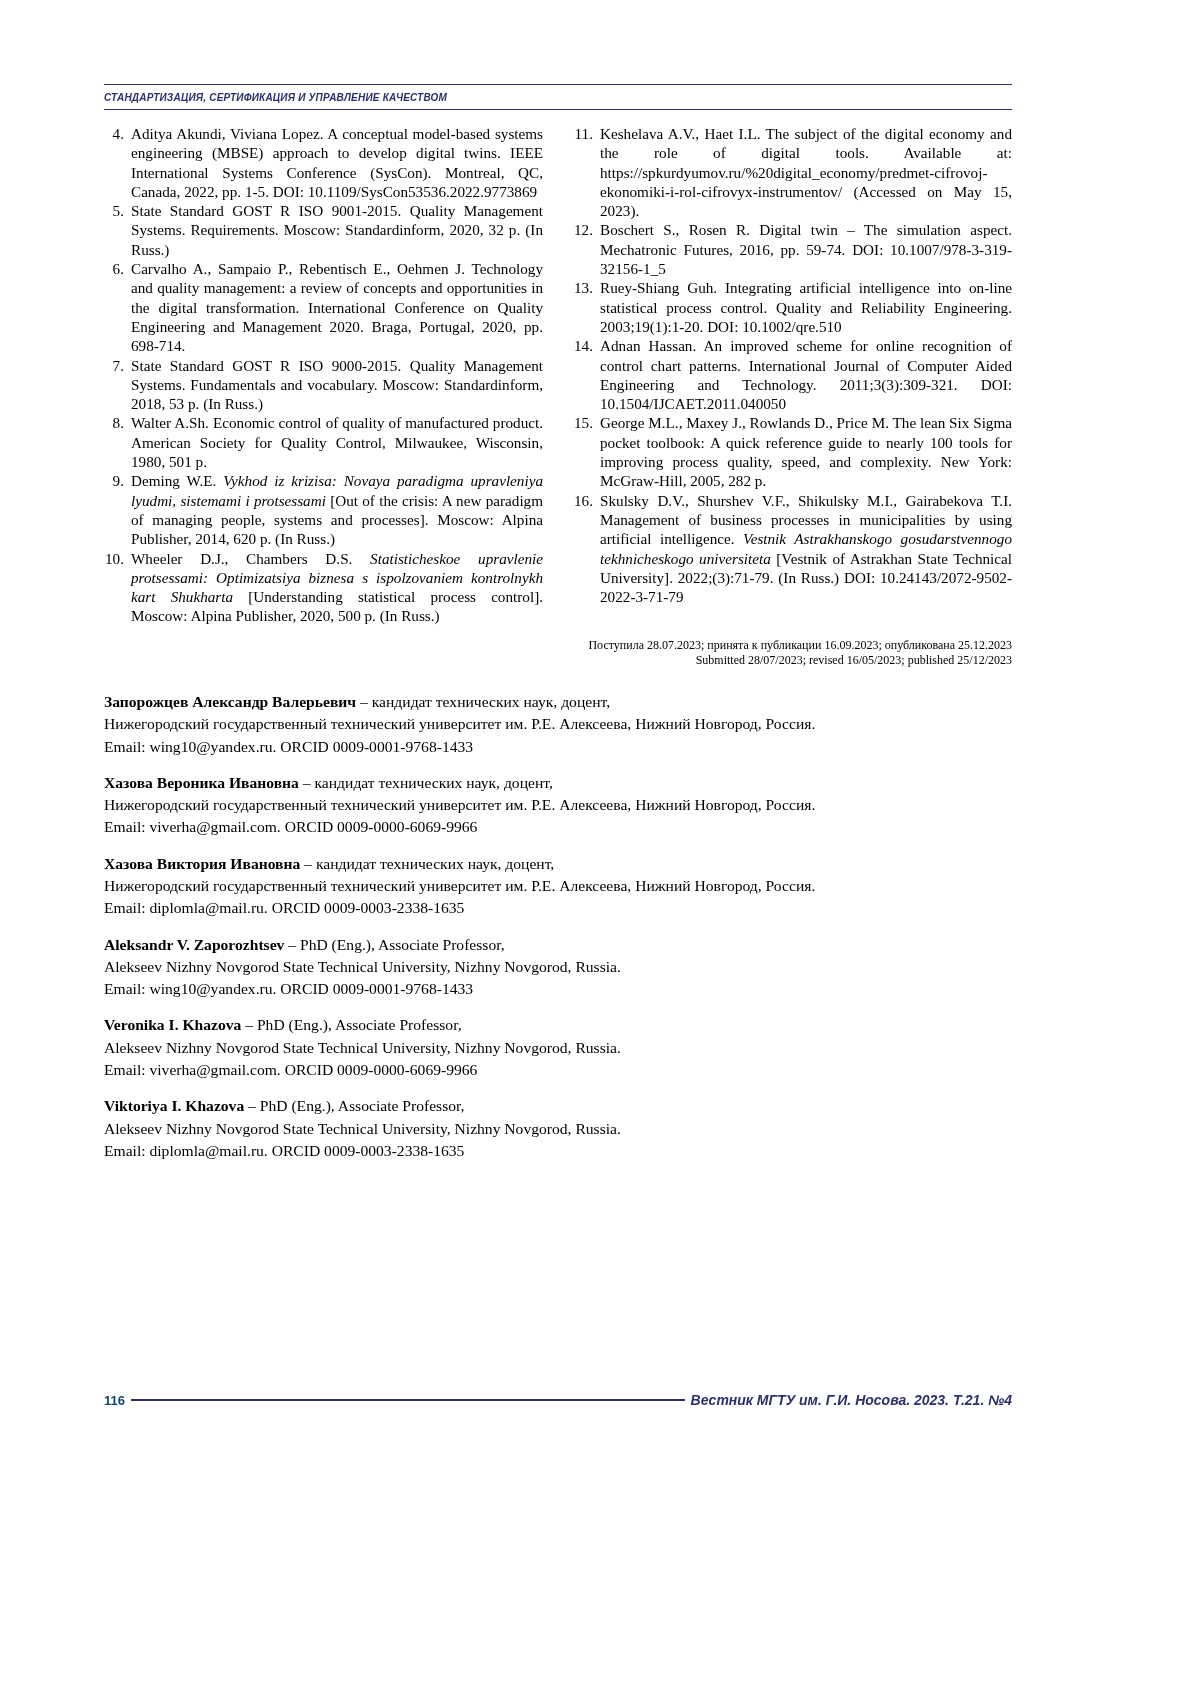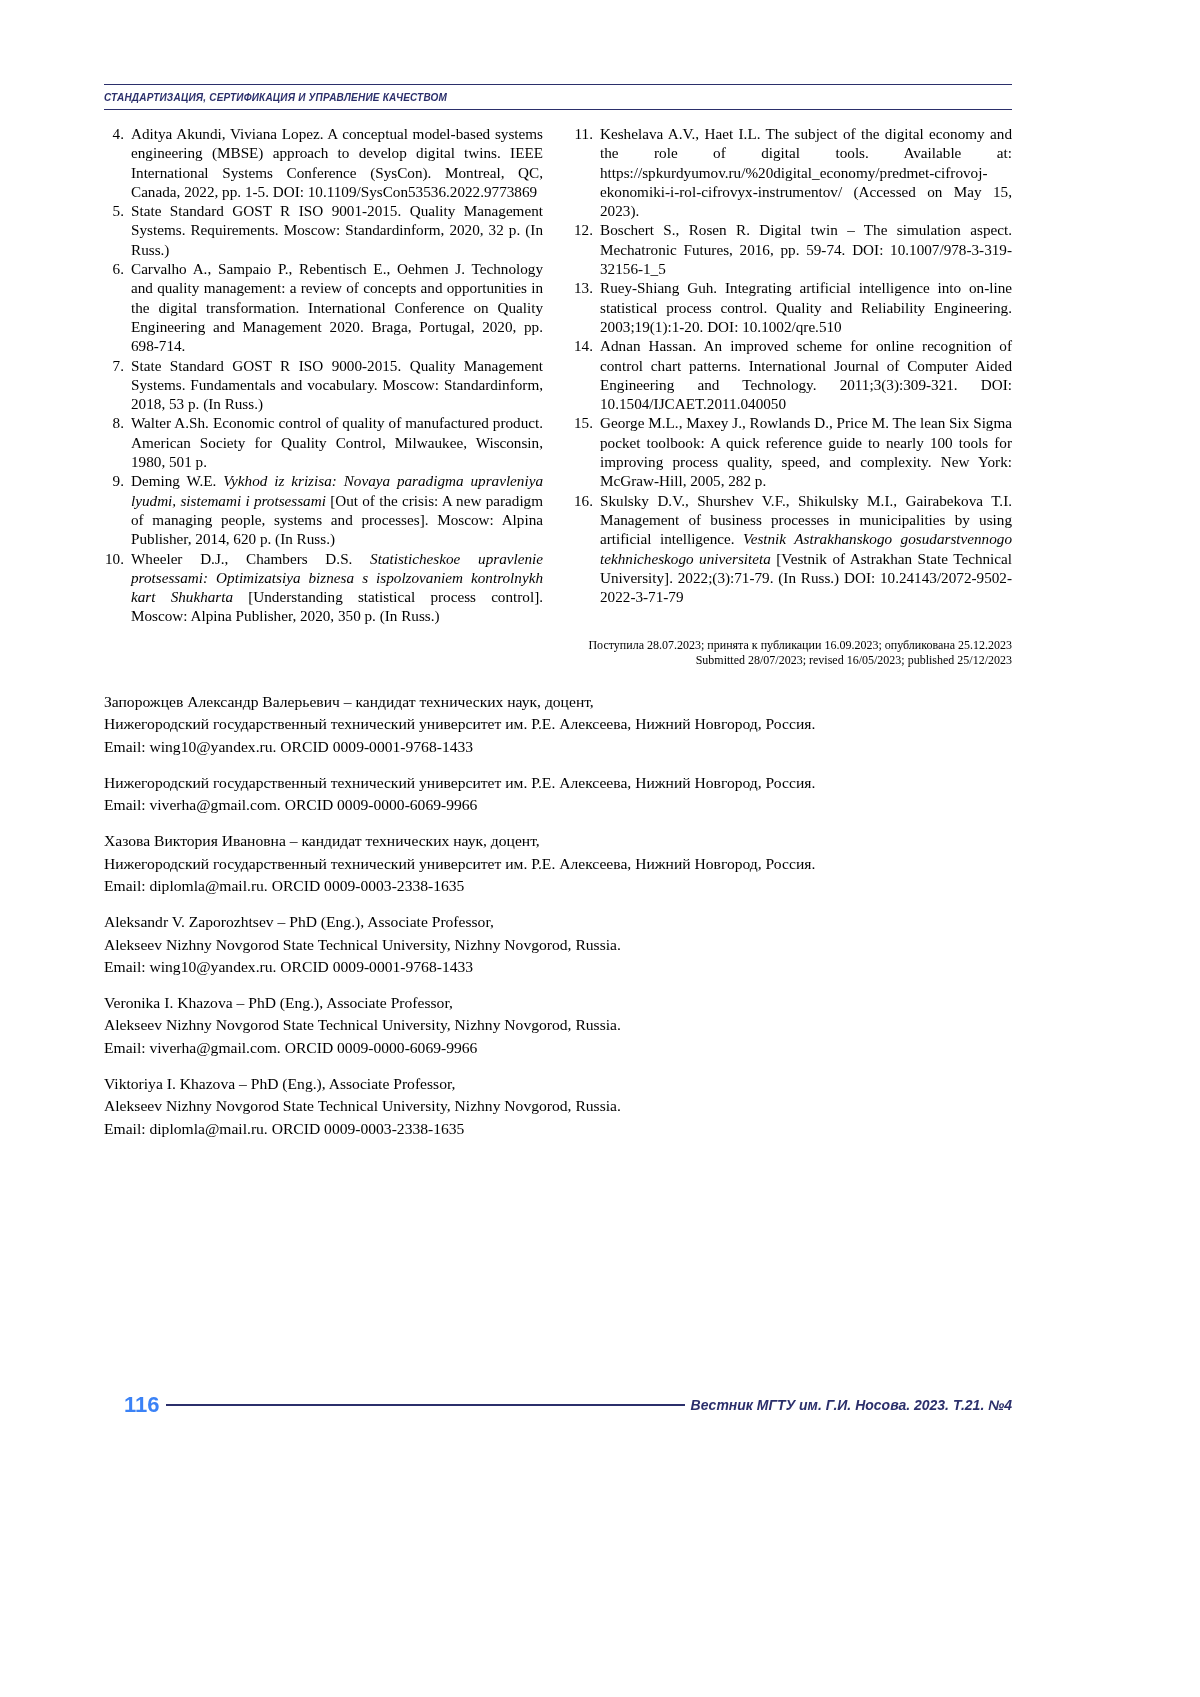--- a/index.html
+++ b/index.html
@@ -80,41 +80,40 @@
   }
   .authors {
     margin-top: 22px;
     font-size: 15.6px;
     line-height: 1.43;
   }
   .author-block {
     margin-bottom: 14px;
   }
   .author-block .nm {
-    font-weight: normal;
+    font-weight: bold;
   }
   .authors-en {
     margin-top: 14px;
   }
 
   .footer {
     position: absolute;
     left: 104px;
     top: 1392px;
     width: 908px;
     display: flex;
     align-items: center;
   }
   .pagenum {
     font-family: "Liberation Sans", sans-serif;
     font-weight: bold;
-    font-size: 22px;
-    color: #3b82f6;
+    font-size: 13px;
+    color: #0c4a6e;
     margin-right: 6px;
-    margin-left: 20px;
   }
   .footer-rule {
     flex: 1;
     border-top: 2px solid #2b2f6b;
     height: 0;
   }
   .journal {
     font-family: "Liberation Sans", sans-serif;
     font-style: italic;
     font-weight: bold;
@@ -156,21 +155,21 @@
           <li>
             <span class="num">8.</span>
             <span class="txt">Walter A.Sh. Economic control of quality of manufactured product. American Society for Quality Control, Milwaukee, Wisconsin, 1980, 501 p.</span>
           </li>
           <li>
             <span class="num">9.</span>
             <span class="txt"><span>Deming W.E. </span><span class="it">Vykhod iz krizisa: Novaya paradigma upravleniya lyudmi, sistemami i protsessami</span><span> [Out of the crisis: A new paradigm of managing people, systems and processes]. Moscow: Alpina Publisher, 2014, 620 p. (In Russ.)</span></span>
           </li>
           <li>
             <span class="num">10.</span>
-            <span class="txt"><span>Wheeler D.J., Chambers D.S. </span><span class="it">Statisticheskoe upravlenie protsessami: Optimizatsiya biznesa s ispolzovaniem kontrolnykh kart Shukharta</span><span> [Understanding statistical process control]. Moscow: Alpina Publisher, 2020, 350 p. (In Russ.)</span></span>
+            <span class="txt"><span>Wheeler D.J., Chambers D.S. </span><span class="it">Statisticheskoe upravlenie protsessami: Optimizatsiya biznesa s ispolzovaniem kontrolnykh kart Shukharta</span><span> [Understanding statistical process control]. Moscow: Alpina Publisher, 2020, 500 p. (In Russ.)</span></span>
           </li>
         </ol>
     </div>
 
     <div class="col">
       <ol class="refs" id="refs-right">
           <li>
             <span class="num">11.</span>
             <span class="txt">Keshelava A.V., Haet I.L. The subject of the digital economy and the role of digital tools. Available at: https://spkurdyumov.ru/%20digital_economy/predmet-cifrovoj-ekonomiki-i-rol-cifrovyx-instrumentov/ (Accessed on May 15, 2023).</span>
           </li>
@@ -204,20 +203,21 @@
     <div>Submitted 28/07/2023; revised 16/05/2023; published 25/12/2023</div>
   </div>
 
   <div class="authors" id="authors-ru">
       <div class="author-block">
         <div><span class="nm">Запорожцев Александр Валерьевич</span><span> – кандидат технических наук, доцент,</span></div>
         <div>Нижегородский государственный технический университет им. Р.Е. Алексеева, Нижний Новгород, Россия.</div>
         <div>Email: wing10@yandex.ru. ORCID 0009-0001-9768-1433</div>
       </div>
       <div class="author-block">
+        <div><span class="nm">Хазова Вероника Ивановна</span><span> – кандидат технических наук, доцент,</span></div>
         <div>Нижегородский государственный технический университет им. Р.Е. Алексеева, Нижний Новгород, Россия.</div>
         <div>Email: viverha@gmail.com. ORCID 0009-0000-6069-9966</div>
       </div>
       <div class="author-block">
         <div><span class="nm">Хазова Виктория Ивановна</span><span> – кандидат технических наук, доцент,</span></div>
         <div>Нижегородский государственный технический университет им. Р.Е. Алексеева, Нижний Новгород, Россия.</div>
         <div>Email: diplomla@mail.ru. ORCID 0009-0003-2338-1635</div>
       </div>
     </div>
   <div class="authors authors-en" id="authors-en">

